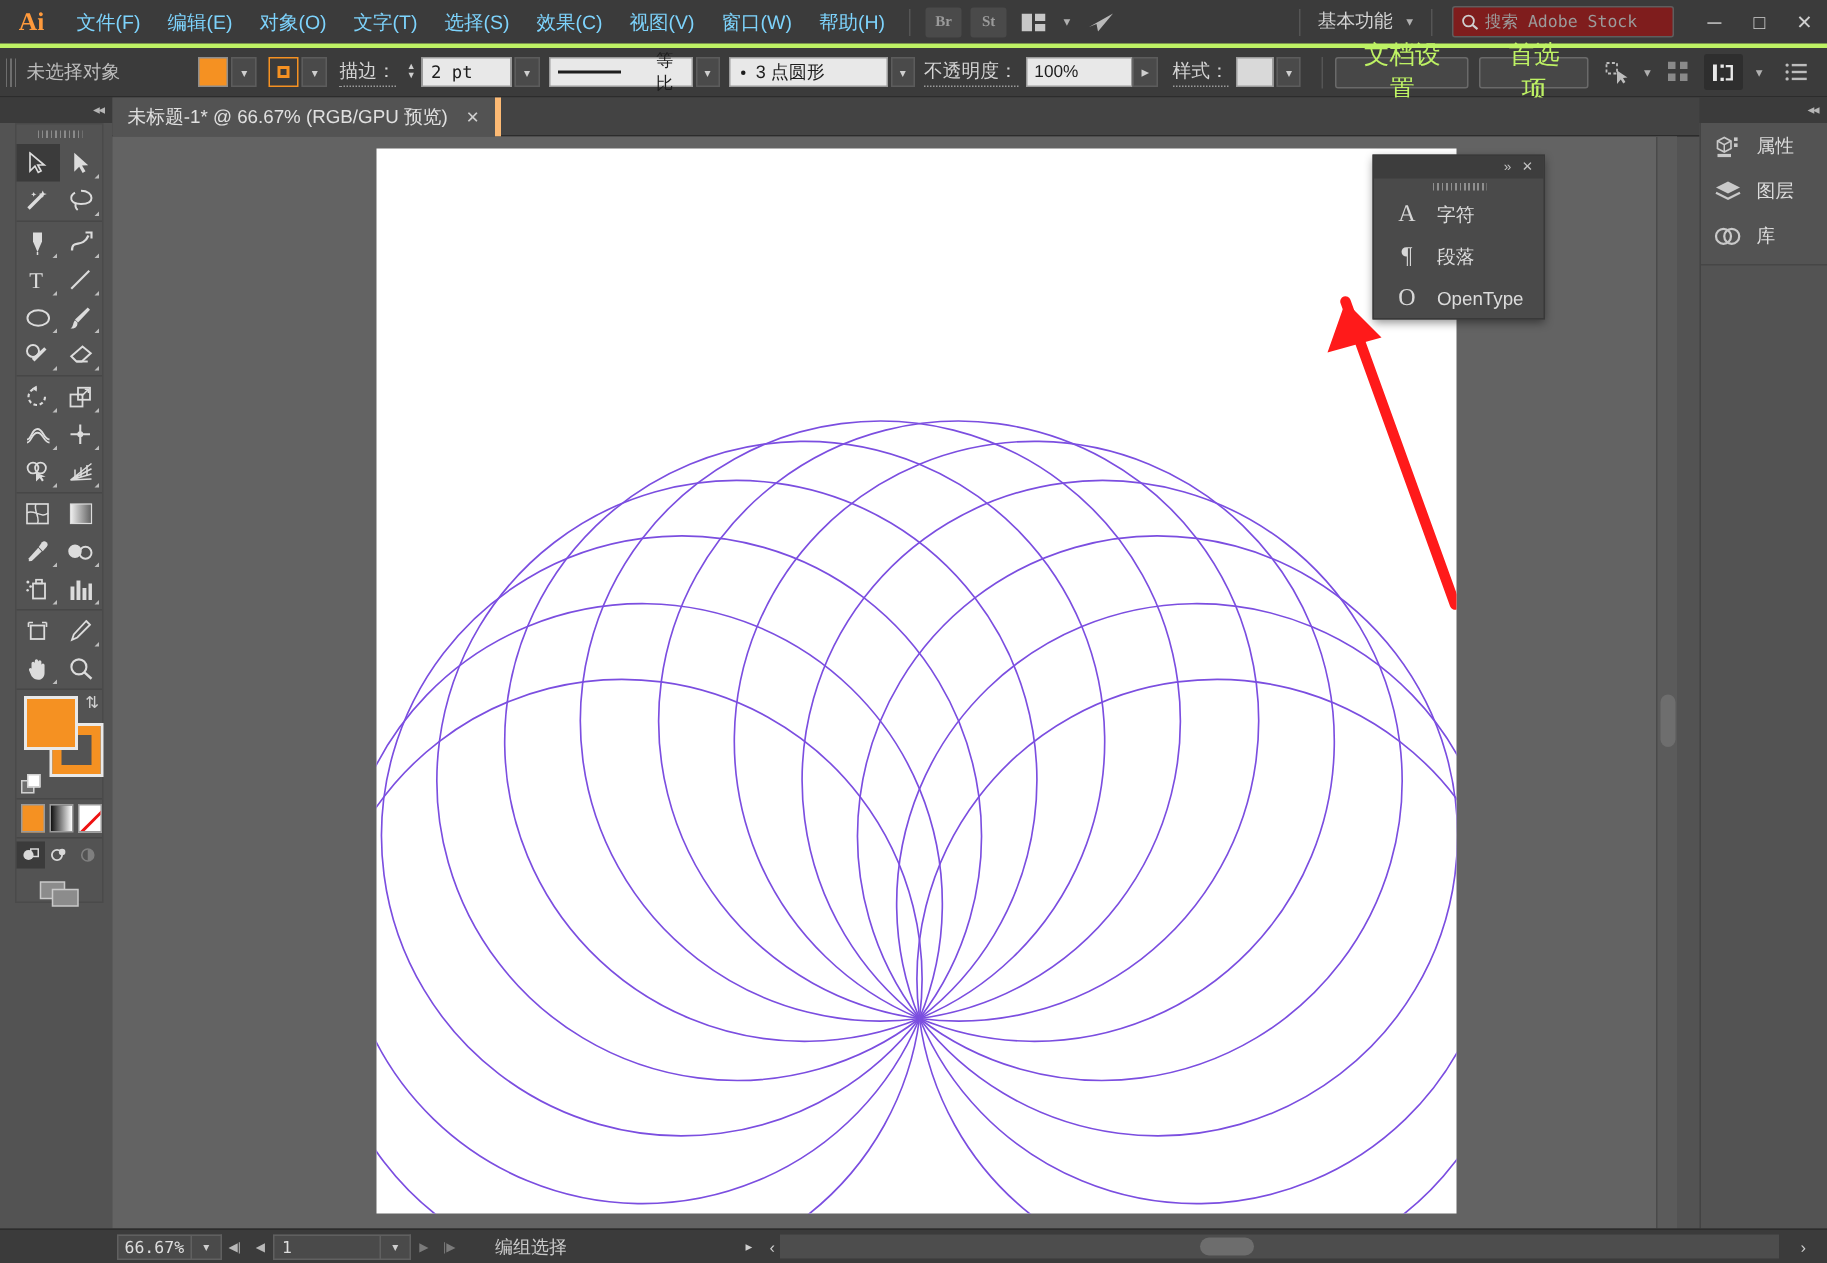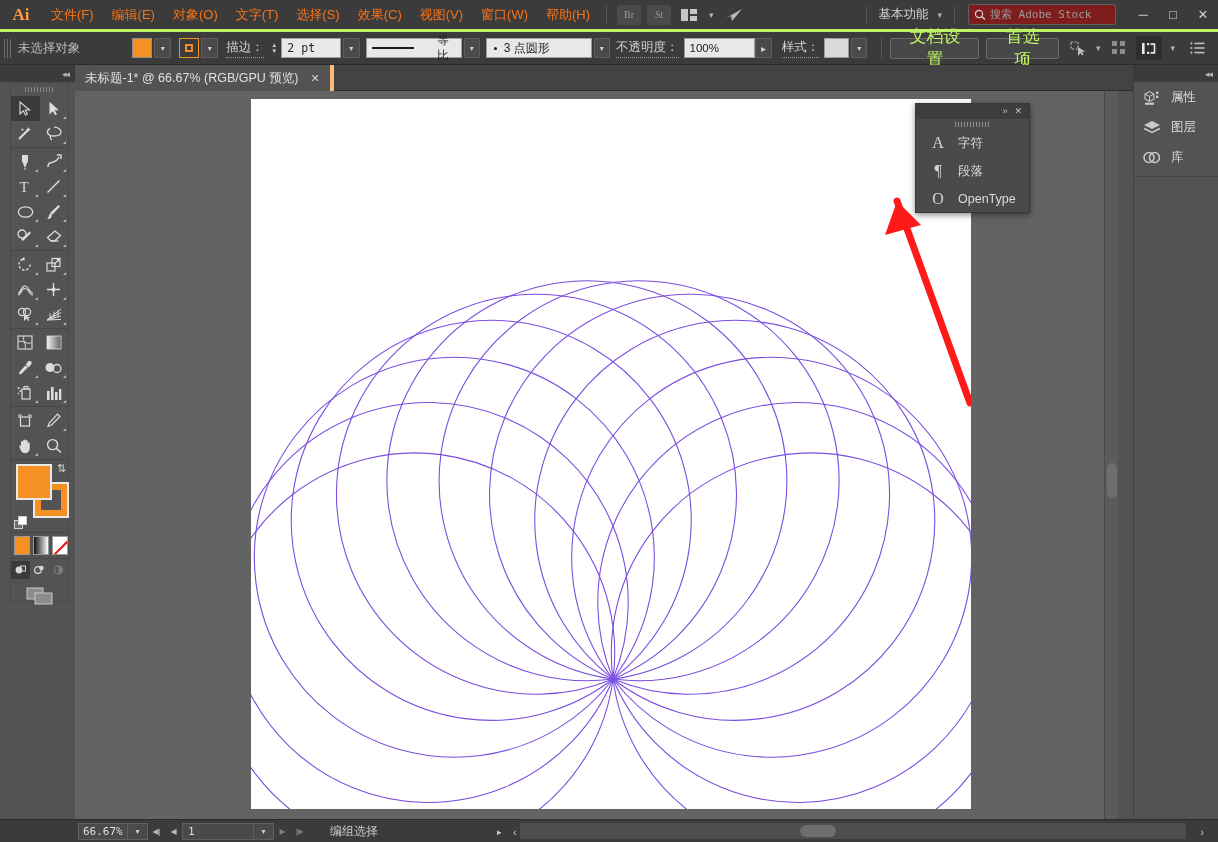--- a/index.html
+++ b/index.html
@@ -18,28 +18,29 @@
     position:absolute; left:0; top:0; width:1218px; height:32px;
     background:#3b3b3b; display:flex; align-items:center;
     border-bottom:3px solid #bef264;
   }
   .ai-logo {
     width:42px; height:32px; display:flex; align-items:center; justify-content:center;
     color:#ff9a3c; font-size:17px; font-weight:bold; letter-spacing:0px;
     font-family:"Liberation Serif", serif;
   }
   .menu-item {
-    padding:0 9px; height:32px; line-height:32px; font-size:13px; color:#f97316;
+    padding:0 9px; height:32px; line-height:32px; font-size:13px; color:#7dd3fc;
     white-space:nowrap; cursor:default;
   }
   .mb-sep { width:1px; height:18px; background:#555; margin:0 7px; }
   .mb-icon {
     width:24px; height:20px; display:flex; align-items:center; justify-content:center;
     font-size:10px; color:#9a9a9a; background:#4a4a4a; border-radius:2px; margin:0 3px;
     font-family:"Liberation Serif", serif;
+    font-weight:bold;
   }
   .mb-plainicon {
     width:26px; height:22px; display:flex; align-items:center; justify-content:center;
     color:#b5b5b5; margin:0 2px;
   }
   .mb-right { margin-left:auto; display:flex; align-items:center; height:32px; }
   .workspace-label { font-size:12.5px; color:#d4d4d4; padding:0 4px; }
   .chev { font-size:9px; color:#b0b0b0; padding:0 5px; }
   .search-box {
     display:flex; align-items:center; height:21px; width:148px;

